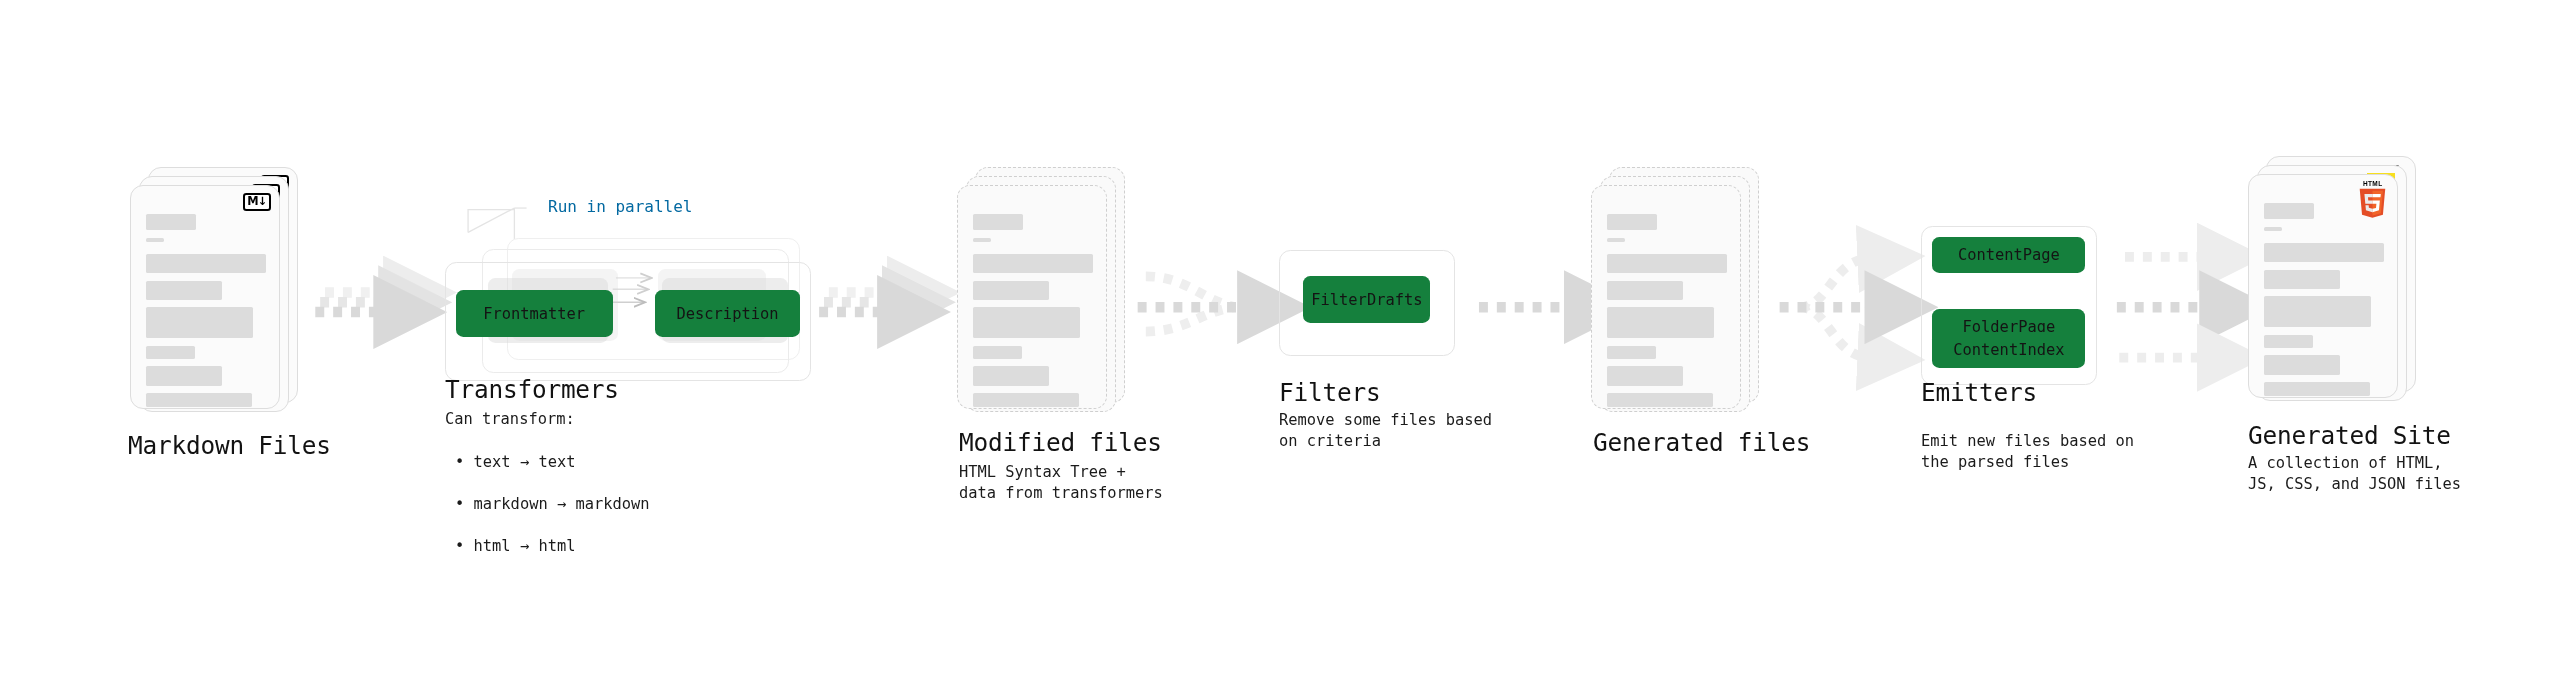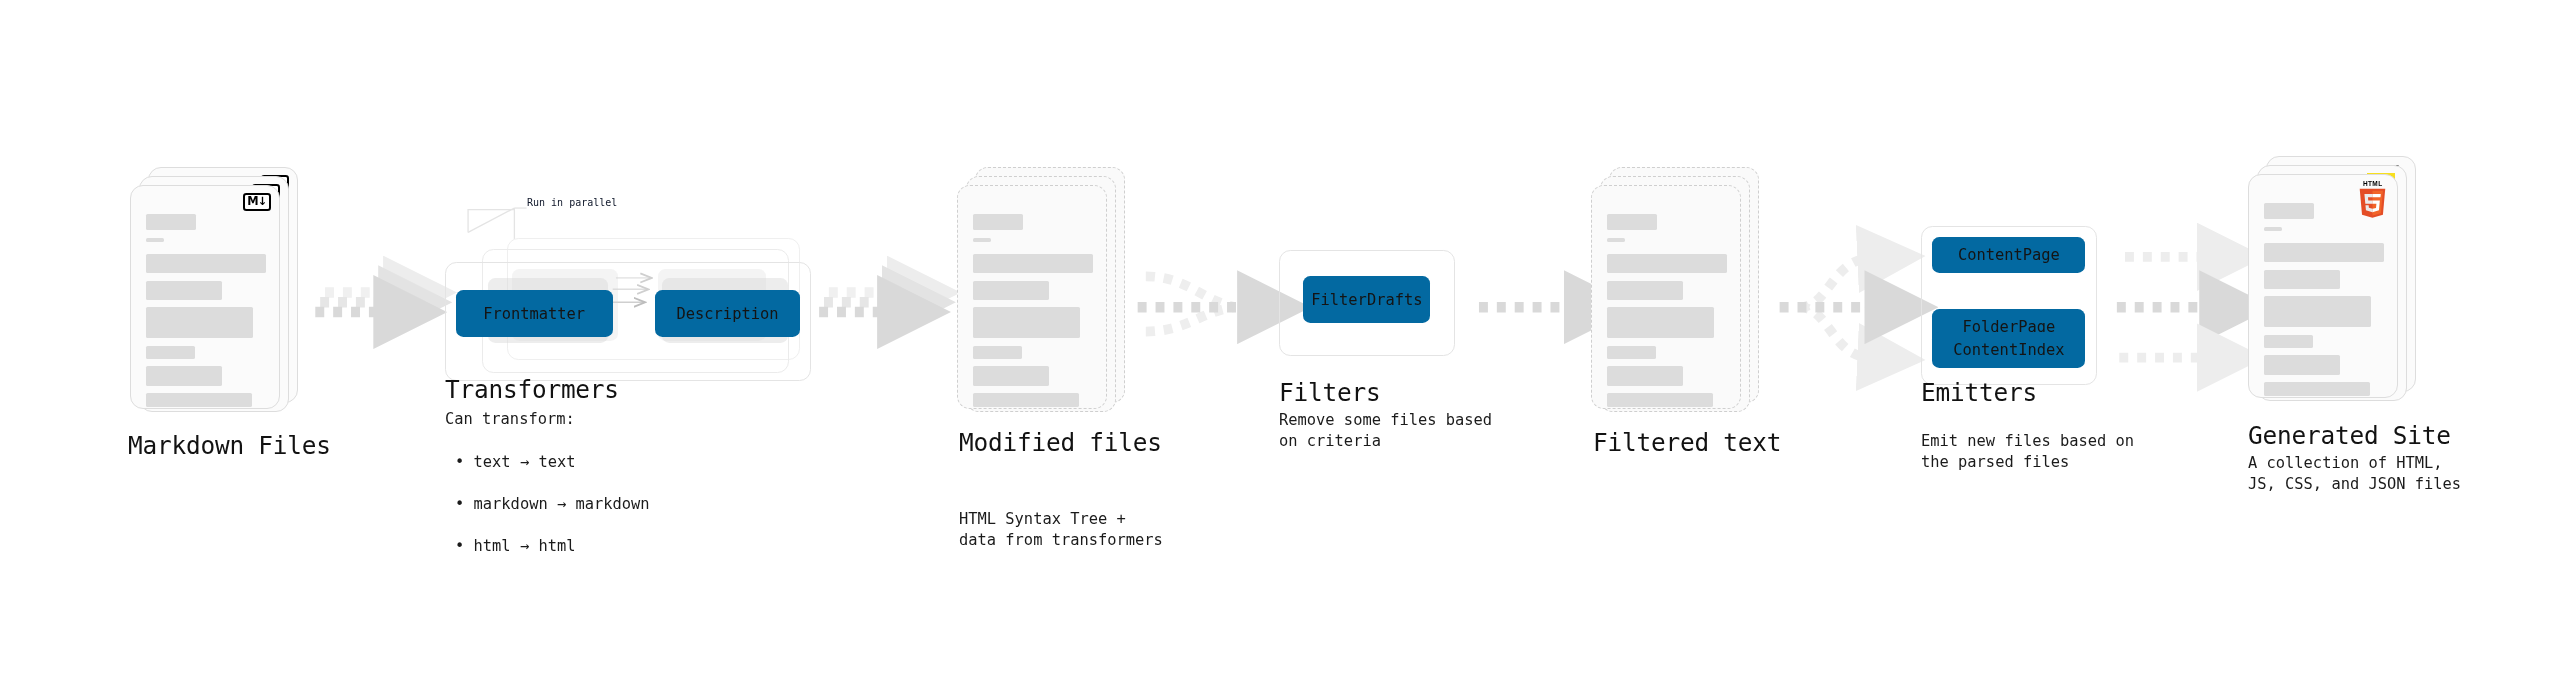--- a/index.html
+++ b/index.html
@@ -50,29 +50,29 @@
     font-size:6.5px;font-weight:bold;color:#000;letter-spacing:0.4px;
     text-align:center;line-height:7.3px;
   }
 
   
   .outer-box{
     position:absolute;border:1.3px solid #e2e2e2;border-radius:11.4px;
     background:rgba(255,255,255,0.0);box-sizing:border-box;
   }
   .chip{
-    position:absolute;background:#0369a1;border-radius:7.3px;
+    position:absolute;background:#15803d;border-radius:7.3px;
     display:flex;align-items:center;justify-content:center;
     font-size:15.4px;color:#141414;white-space:nowrap;box-sizing:border-box;
   }
   .chip.ghost1{background:rgba(216,216,216,0.45);}
   .chip.ghost2{background:rgba(216,216,216,0.28);}
 
   .run-label{
-    position:absolute;font-size:10px;color:#0f172a;white-space:nowrap;
+    position:absolute;font-size:16px;color:#0369a1;white-space:nowrap;margin-left:21px;
   }
 </style>
 </head>
 <body>
 
 <div class="canvas">
 
   <svg class="abs" style="left:0;top:0" width="2576" height="681" viewBox="0 0 3170 838">
     <defs>
       <marker id="ah" markerWidth="7" markerHeight="7" refX="1.2" refY="3.5" orient="auto">
@@ -209,21 +209,21 @@
         <div class="bar" style="width:120px;height:19.5px;"></div>
         <div class="bar" style="width:76px;height:19.5px;"></div>
         <div class="bar" style="width:107px;height:31px;"></div>
         <div class="bar" style="width:49px;height:13px;"></div>
         <div class="bar" style="width:76px;height:19.5px;"></div>
         <div class="bar" style="width:106px;height:14.6px;"></div>
       </div>
     </div>
   </div>
   <div class="abs stage-title" style="left:959px;top:428px;">Modified files</div>
-  <div class="abs stage-sub" style="left:959px;top:462px;margin-top:47px;">HTML Syntax Tree +
+  <div class="abs stage-sub" style="left:959px;top:462px;">HTML Syntax Tree +
 data from transformers</div>
 
   <div class="abs" style="left:1279px;top:250px;width:176px;height:106px;">
     <div class="outer-box" style="left:0;top:0;width:176px;height:106px;border-color:#e4e4e4;"></div>
     <div class="chip" style="left:24.4px;top:26px;width:127px;height:47px;">FilterDrafts</div>
   </div>
   <div class="abs stage-title" style="left:1279px;top:378px;">Filters</div>
   <div class="abs stage-sub" style="left:1279px;top:410px;">Remove some files based
 on criteria</div>
 
@@ -236,21 +236,21 @@
         <div class="bar" style="width:18px;height:4.9px;margin-bottom:11.4px;"></div>
         <div class="bar" style="width:120px;height:19.5px;"></div>
         <div class="bar" style="width:76px;height:19.5px;"></div>
         <div class="bar" style="width:107px;height:31px;"></div>
         <div class="bar" style="width:49px;height:13px;"></div>
         <div class="bar" style="width:76px;height:19.5px;"></div>
         <div class="bar" style="width:106px;height:14.6px;"></div>
       </div>
     </div>
   </div>
-  <div class="abs stage-title" style="left:1593px;top:428px;">Filtered text</div>
+  <div class="abs stage-title" style="left:1593px;top:428px;">Generated files</div>
 
   <div class="abs" style="left:1921px;top:226px;width:176px;height:159px;">
     <div class="outer-box" style="left:0;top:0;width:176px;height:159px;border-color:#e4e4e4;"></div>
     <div class="chip" style="left:11.4px;top:11.4px;width:153px;height:36px;">ContentPage</div>
     <div class="chip" style="left:11.4px;top:59px;width:153px;height:36px;margin-top:24px;">FolderPage</div>
     <div class="chip" style="left:11.4px;top:106px;width:153px;height:36px;">ContentIndex</div>
   </div>
   <div class="abs stage-title" style="left:1921px;top:378px;">Emitters</div>
   <div class="abs stage-sub" style="left:1921px;top:431px;">Emit new files based on
 the parsed files</div>

